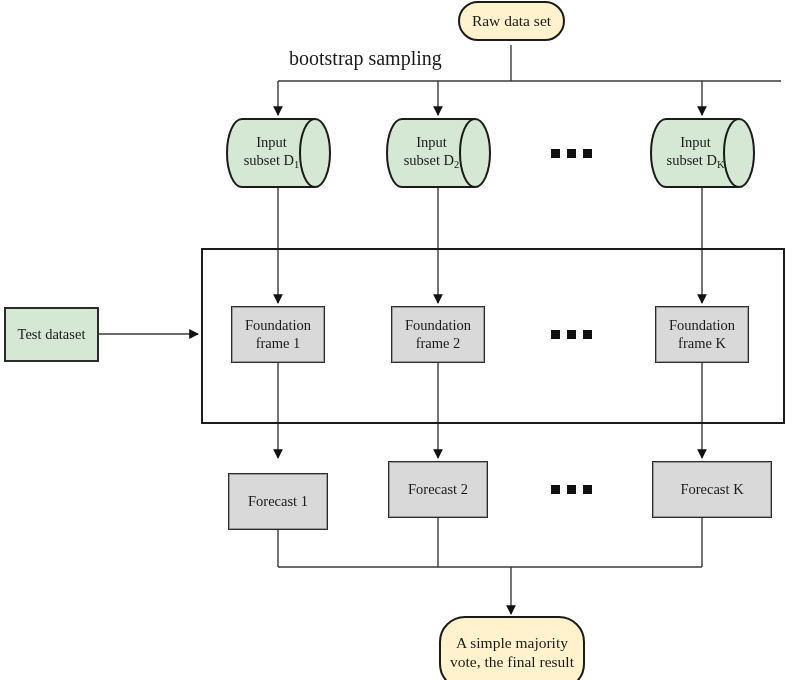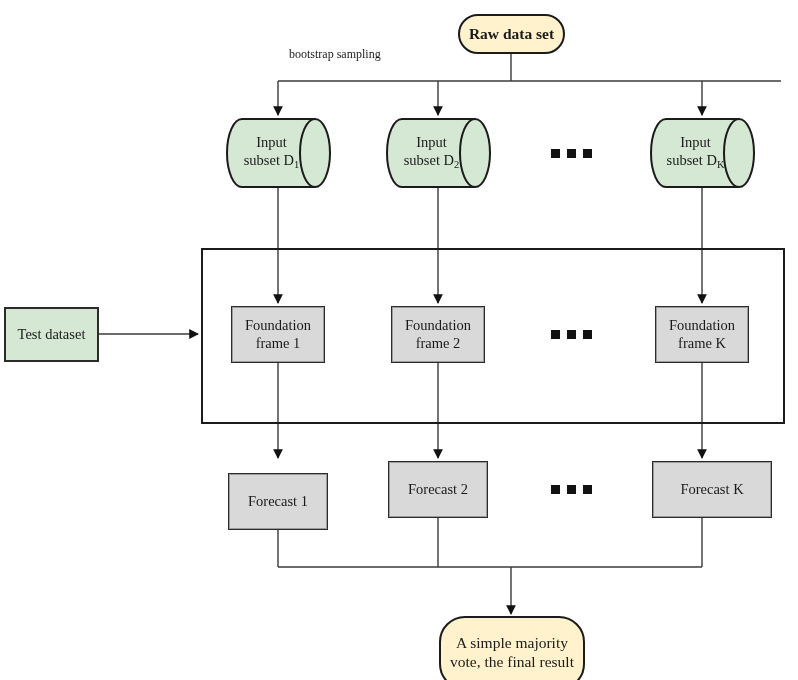--- a/index.html
+++ b/index.html
@@ -43,21 +43,21 @@
     position:absolute;display:flex;align-items:center;justify-content:center;
     gap:7px;
   }
   .ellipsis i{display:block;width:9px;height:9px;background:#111;}
 
   .container-frame{
     position:absolute;border:2px solid #1b1b1b;background:transparent;
   }
 
   .caption{
-    position:absolute;font-size:12px;white-space:nowrap;text-align:center;
+    position:absolute;font-size:20px;white-space:nowrap;text-align:center;
   }
   sub{font-size:0.72em;vertical-align:-0.28em;}
   .lbl-line{display:block;}
 </style>
 </head>
 <body>
 
 <div id="diagram-canvas">
 
   <svg class="edges" viewBox="0 0 798 680" xmlns="http://www.w3.org/2000/svg">
@@ -87,21 +87,21 @@
       <path d="M 278 518 L 278 567"></path>
       <path d="M 438 518 L 438 567"></path>
       <path d="M 702 518 L 702 567"></path>
       <path d="M 278 567 L 702 567"></path>
       <path d="M 511 567 L 511 614" marker-end="url(#arrow)"></path>
     </g>
   </svg>
 
   <div class="container-frame" style="left:201px;top:248px;width:580px;height:172px;"></div>
 
-  <div class="node terminator" style="left:458px;top:14px;width:107px;height:40px;font-weight:bold;">
+  <div class="node terminator" style="left:458px;top:1px;width:107px;height:40px;">
     <span>Raw data set</span>
   </div>
 
   <div class="caption" style="left:289px;top:47px;">bootstrap sampling</div>
 
   <div class="node cyl" style="left:226px;top:118px;width:105px;height:70px;">
     <svg class="cyl-svg" viewBox="0 0 105 70" preserveAspectRatio="none" xmlns="http://www.w3.org/2000/svg">
       <path d="M 16 1 L 89 1 A 15 34 0 0 1 89 69 L 16 69 A 15 34 0 0 1 16 1 Z" fill="#d5e8d4" stroke="#1b1b1b" stroke-width="2"></path>
       <path d="M 89 1 A 15 34 0 0 0 89 69" fill="none" stroke="#1b1b1b" stroke-width="2"></path>
     </svg>

